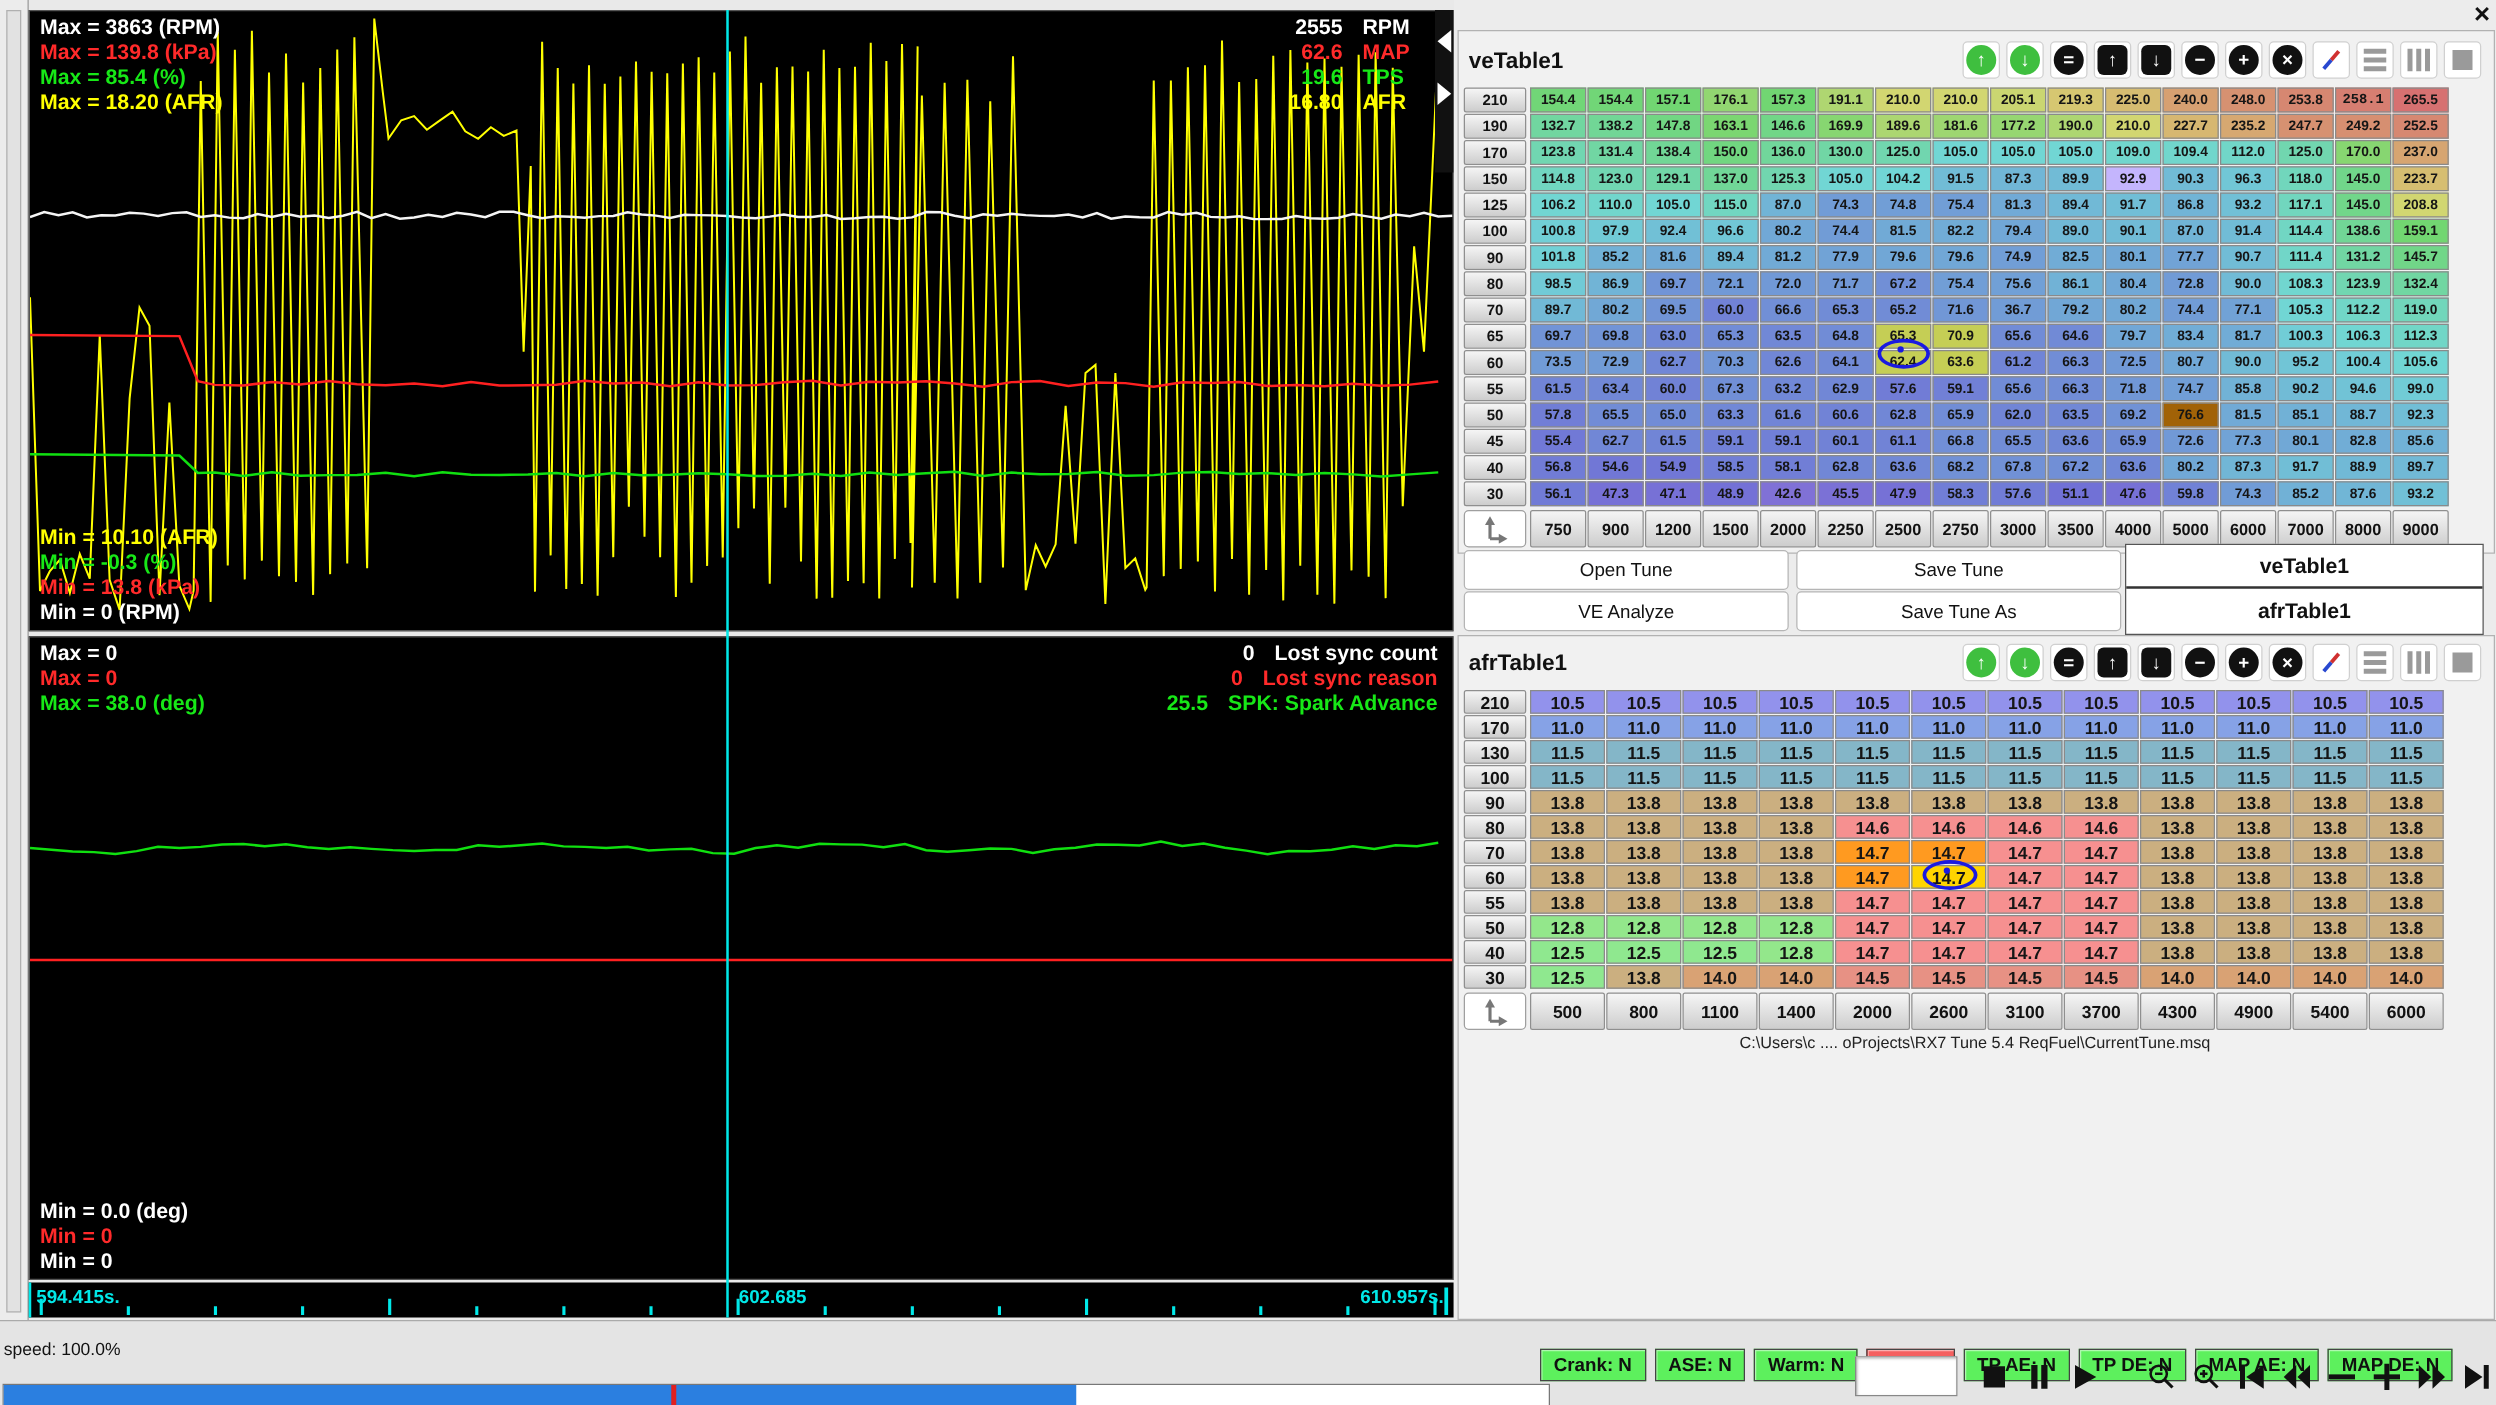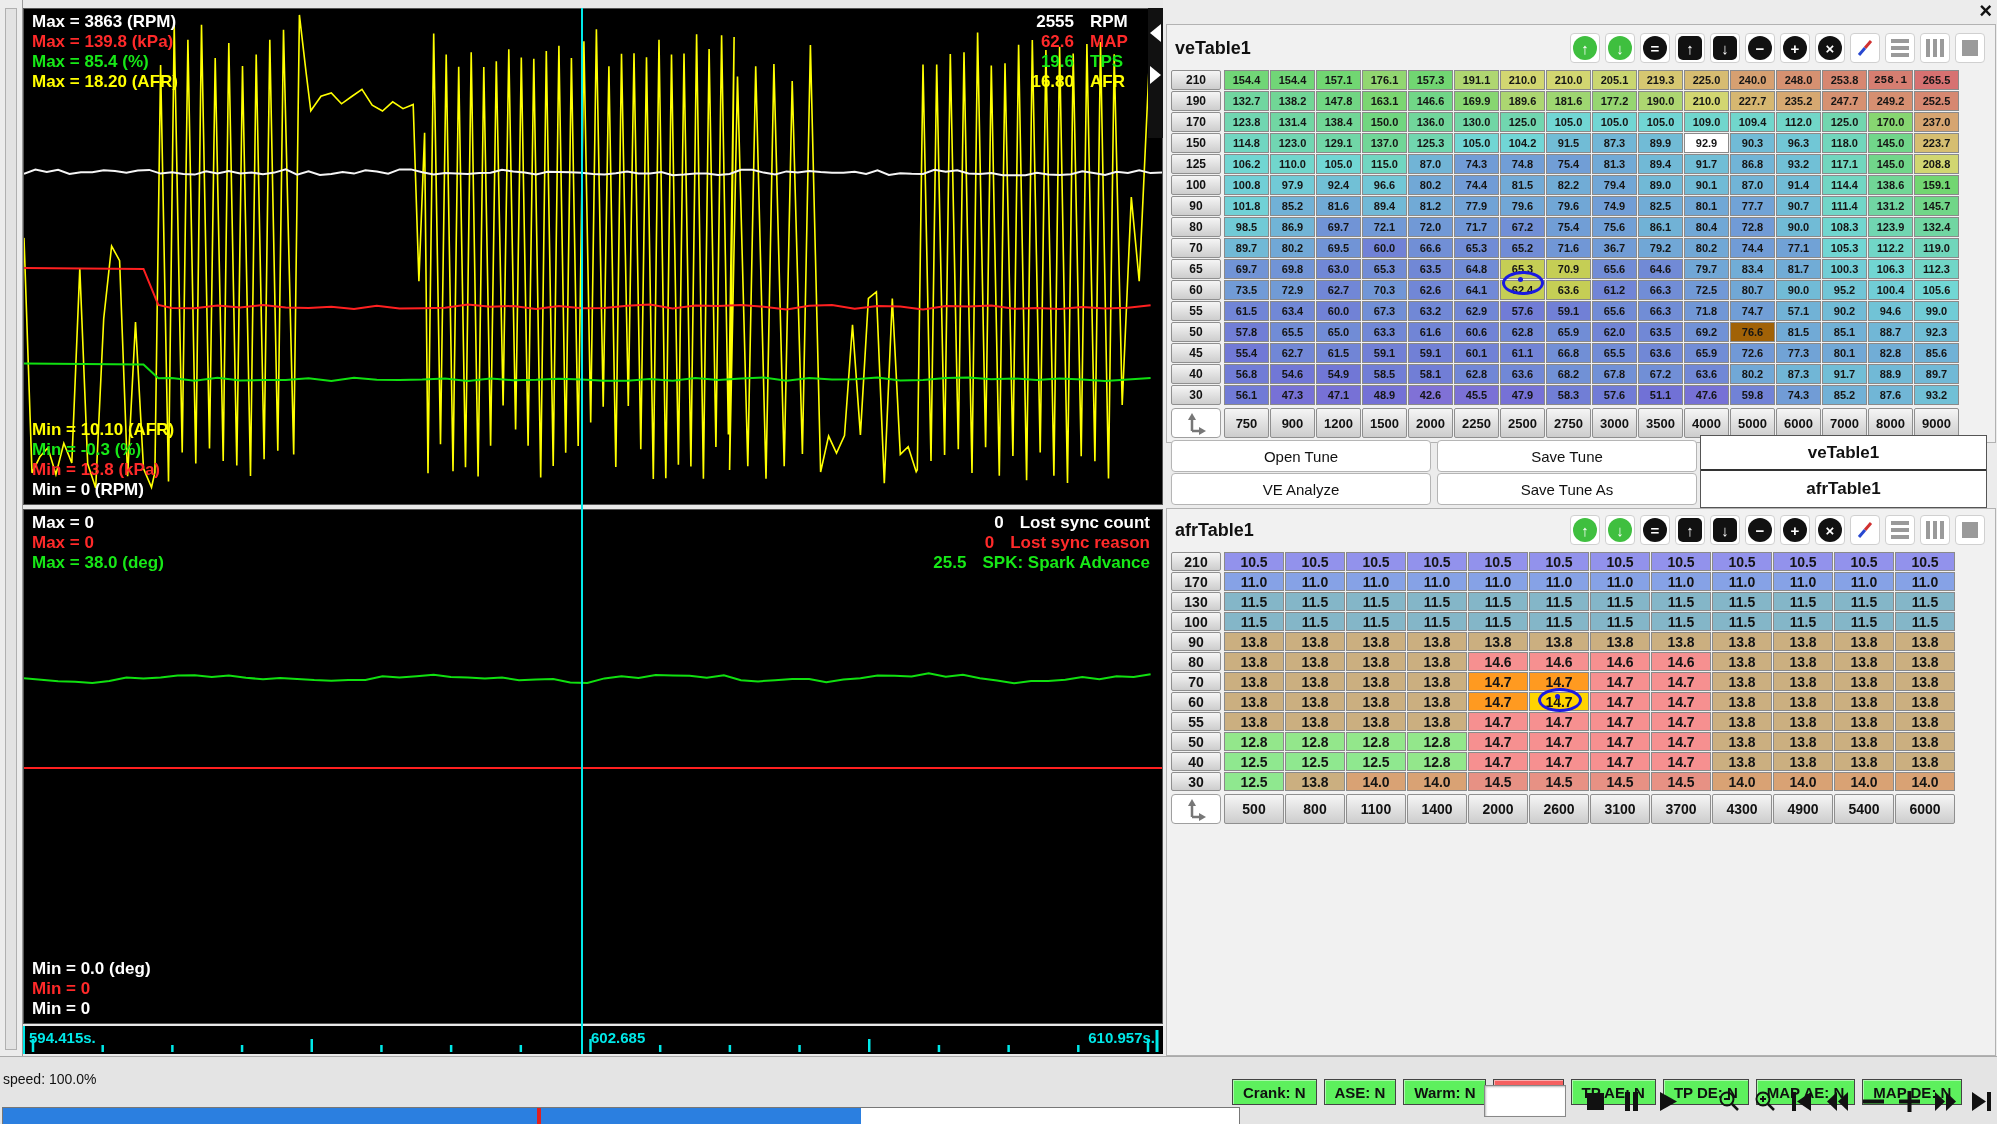--- a/index.html
+++ b/index.html
@@ -250,21 +250,21 @@
           <div class="tcell" style="width: 45px; height: 20px; font-size: 11px; background: rgb(113, 214, 193);">114.8</div>
           <div class="tcell" style="width: 45px; height: 20px; font-size: 11px; background: rgb(113, 214, 178);">123.0</div>
           <div class="tcell" style="width: 45px; height: 20px; font-size: 11px; background: rgb(113, 214, 167);">129.1</div>
           <div class="tcell" style="width: 45px; height: 20px; font-size: 11px; background: rgb(113, 214, 151);">137.0</div>
           <div class="tcell" style="width: 45px; height: 20px; font-size: 11px; background: rgb(113, 214, 175);">125.3</div>
           <div class="tcell" style="width: 45px; height: 20px; font-size: 11px; background: rgb(113, 214, 212);">105.0</div>
           <div class="tcell" style="width: 45px; height: 20px; font-size: 11px; background: rgb(113, 214, 214);">104.2</div>
           <div class="tcell" style="width: 45px; height: 20px; font-size: 11px; background: rgb(113, 188, 214);">91.5</div>
           <div class="tcell" style="width: 45px; height: 20px; font-size: 11px; background: rgb(113, 182, 214);">87.3</div>
           <div class="tcell" style="width: 45px; height: 20px; font-size: 11px; background: rgb(113, 187, 214);">89.9</div>
-          <div class="tcell" style="width: 45px; height: 20px; font-size: 11px; background: #ffffff;">92.9</div>
+          <div class="tcell" style="width: 45px; height: 20px; font-size: 11px; background: #c4b5fd;">92.9</div>
           <div class="tcell" style="width: 45px; height: 20px; font-size: 11px; background: rgb(113, 187, 214);">90.3</div>
           <div class="tcell" style="width: 45px; height: 20px; font-size: 11px; background: rgb(113, 199, 214);">96.3</div>
           <div class="tcell" style="width: 45px; height: 20px; font-size: 11px; background: rgb(113, 214, 188);">118.0</div>
           <div class="tcell" style="width: 45px; height: 20px; font-size: 11px; background: rgb(113, 214, 138);">145.0</div>
           <div class="tcell" style="width: 45px; height: 20px; font-size: 11px; background: rgb(214, 190, 113);">223.7</div>
         </div>
         <div class="trow">
           <div class="thdr" style="width: 50px; height: 20px; font-size: 12px;">125</div>
           <div class="tcell" style="width: 45px; height: 20px; font-size: 11px; background: rgb(113, 214, 210);">106.2</div>
           <div class="tcell" style="width: 45px; height: 20px; font-size: 11px; background: rgb(113, 214, 204);">110.0</div>
@@ -404,21 +404,21 @@
           <div class="tcell" style="width: 45px; height: 20px; font-size: 11px; background: rgb(113, 130, 214);">60.0</div>
           <div class="tcell" style="width: 45px; height: 20px; font-size: 11px; background: rgb(113, 143, 214);">67.3</div>
           <div class="tcell" style="width: 45px; height: 20px; font-size: 11px; background: rgb(113, 136, 214);">63.2</div>
           <div class="tcell" style="width: 45px; height: 20px; font-size: 11px; background: rgb(113, 135, 214);">62.9</div>
           <div class="tcell" style="width: 45px; height: 20px; font-size: 11px; background: rgb(113, 124, 214);">57.6</div>
           <div class="tcell" style="width: 45px; height: 20px; font-size: 11px; background: rgb(113, 128, 214);">59.1</div>
           <div class="tcell" style="width: 45px; height: 20px; font-size: 11px; background: rgb(113, 140, 214);">65.6</div>
           <div class="tcell" style="width: 45px; height: 20px; font-size: 11px; background: rgb(113, 141, 214);">66.3</div>
           <div class="tcell" style="width: 45px; height: 20px; font-size: 11px; background: rgb(113, 151, 214);">71.8</div>
           <div class="tcell" style="width: 45px; height: 20px; font-size: 11px; background: rgb(113, 158, 214);">74.7</div>
-          <div class="tcell" style="width: 45px; height: 20px; font-size: 11px; background: rgb(113, 178, 214);">57.1</div>
+          <div class="tcell" style="width: 45px; height: 20px; font-size: 11px; background: rgb(113, 178, 214);">85.8</div>
           <div class="tcell" style="width: 45px; height: 20px; font-size: 11px; background: rgb(113, 187, 214);">90.2</div>
           <div class="tcell" style="width: 45px; height: 20px; font-size: 11px; background: rgb(113, 195, 214);">94.6</div>
           <div class="tcell" style="width: 45px; height: 20px; font-size: 11px; background: rgb(113, 204, 214);">99.0</div>
         </div>
         <div class="trow">
           <div class="thdr" style="width: 50px; height: 20px; font-size: 12px;">50</div>
           <div class="tcell" style="width: 45px; height: 20px; font-size: 11px; background: rgb(113, 126, 214);">57.8</div>
           <div class="tcell" style="width: 45px; height: 20px; font-size: 11px; background: rgb(113, 140, 214);">65.5</div>
           <div class="tcell" style="width: 45px; height: 20px; font-size: 11px; background: rgb(113, 140, 214);">65.0</div>
           <div class="tcell" style="width: 45px; height: 20px; font-size: 11px; background: rgb(113, 136, 214);">63.3</div>
@@ -781,20 +781,21 @@
           <div class="thdr" style="width: 60px; height: 30px; font-size: 14px; margin-right: 1px;">2600</div>
           <div class="thdr" style="width: 60px; height: 30px; font-size: 14px; margin-right: 1px;">3100</div>
           <div class="thdr" style="width: 60px; height: 30px; font-size: 14px; margin-right: 1px;">3700</div>
           <div class="thdr" style="width: 60px; height: 30px; font-size: 14px; margin-right: 1px;">4300</div>
           <div class="thdr" style="width: 60px; height: 30px; font-size: 14px; margin-right: 1px;">4900</div>
           <div class="thdr" style="width: 60px; height: 30px; font-size: 14px; margin-right: 1px;">5400</div>
           <div class="thdr" style="width: 60px; height: 30px; font-size: 14px; margin-right: 1px;">6000</div>
         </div>
       </div>
 
+    <div id="filePath">C:\Users\c .... oProjects\RX7 Tune 5.4 ReqFuel\CurrentTune.msq</div>
 
     <div class="sel-ellipse" style="left:339px;top:271px;width:36px;height:18px;"></div>
     <div class="sel-dot" style="left:355px;top:277px;"></div>
     <div class="sel-ellipse" style="left:375px;top:688px;width:38px;height:18px;"></div>
     <div class="sel-dot" style="left:392px;top:694px;"></div>
   </div>
 
   <div id="bottomBar">
     <span id="speedLbl">speed: 100.0%</span>
     <div id="badges">

